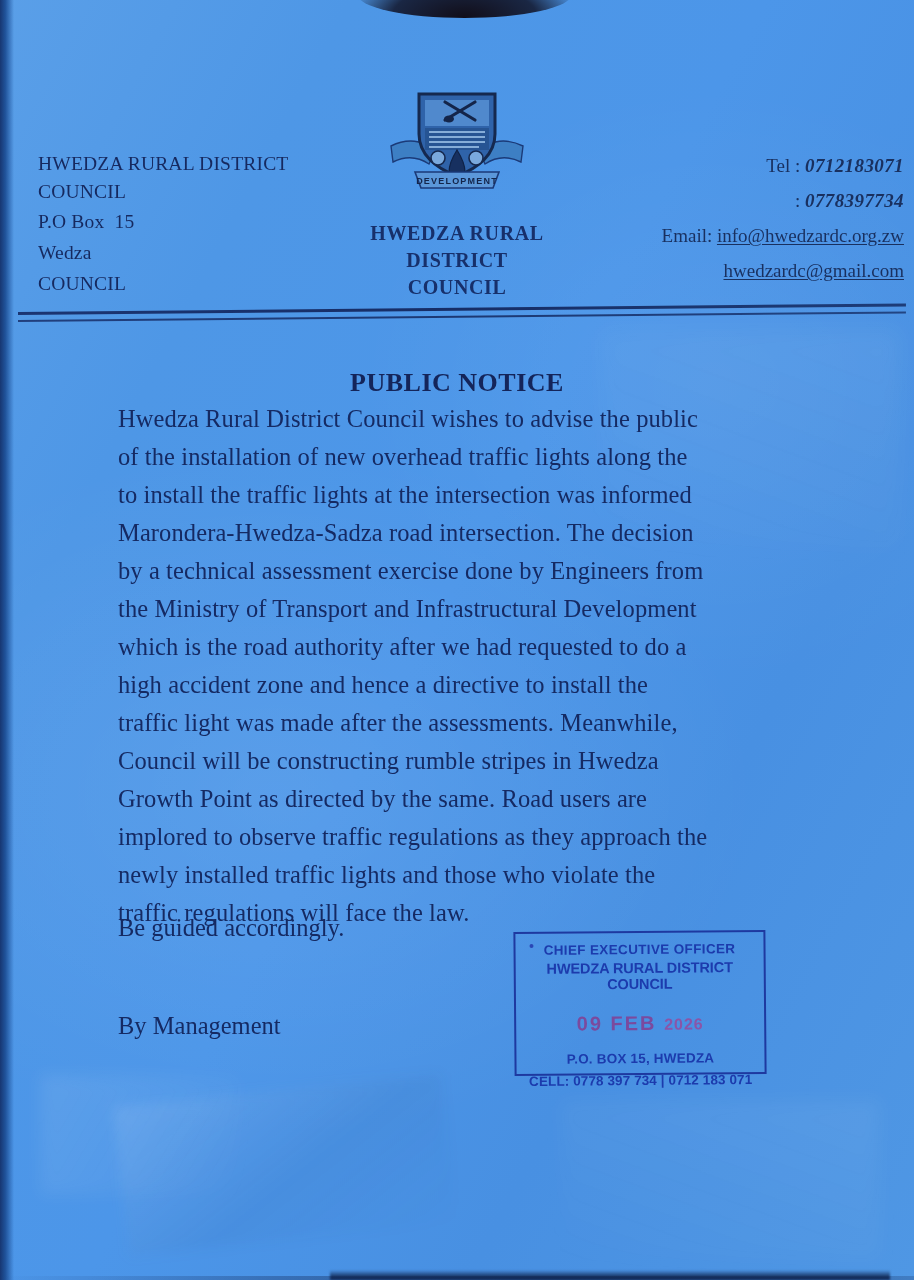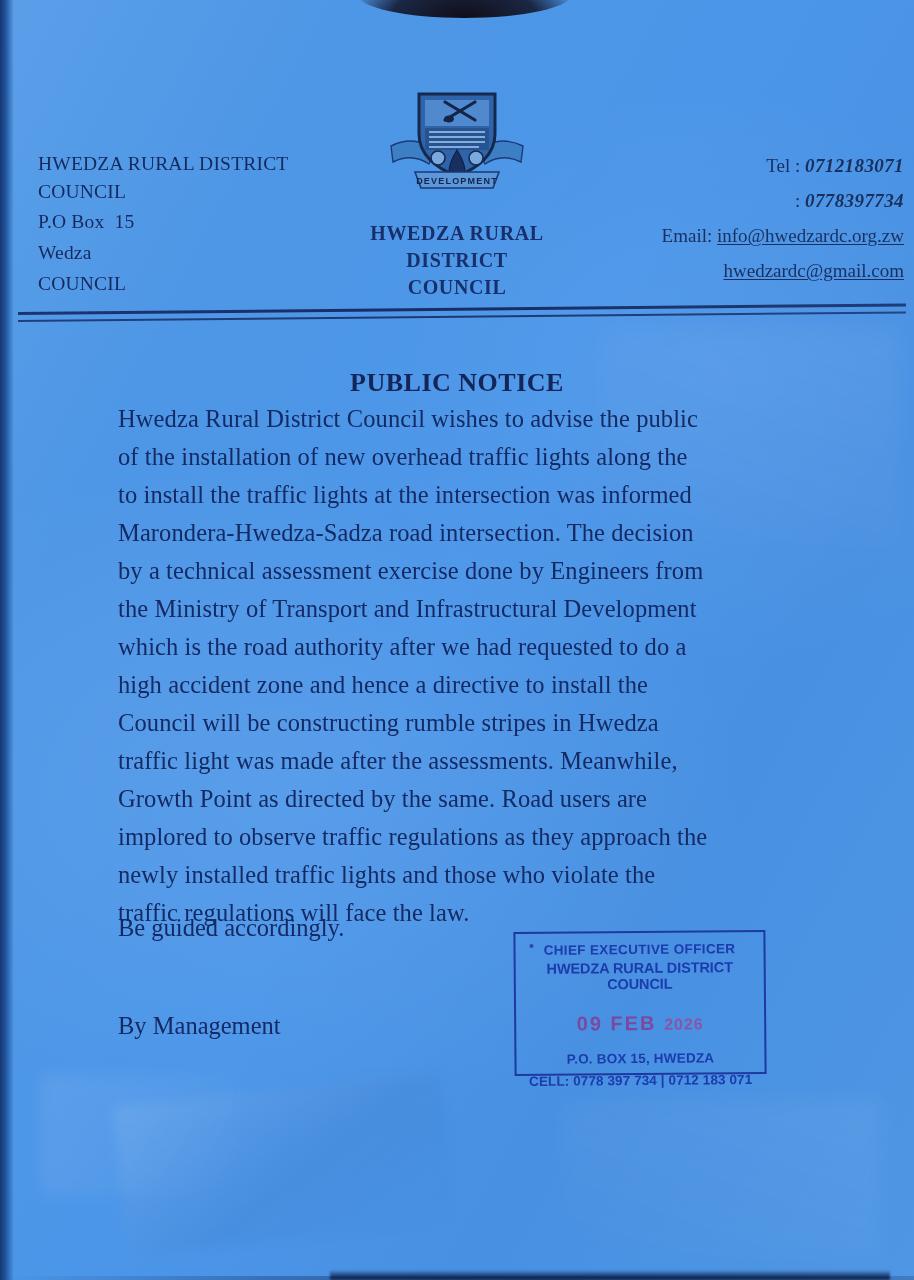--- a/index.html
+++ b/index.html
@@ -220,22 +220,22 @@
 
   <div class="body-text">
     <span class="ln">Hwedza Rural District Council wishes to advise the public</span>
     <span class="ln">of the installation of new overhead traffic lights along the</span>
     <span class="ln">to install the traffic lights at the intersection was informed</span>
     <span class="ln">Marondera-Hwedza-Sadza road intersection. The decision</span>
     <span class="ln">by a technical assessment exercise done by Engineers from</span>
     <span class="ln">the Ministry of Transport and Infrastructural Development</span>
     <span class="ln">which is the road authority after we had requested to do a</span>
     <span class="ln">high accident zone and hence a directive to install the</span>
+    <span class="ln">traffic light was made after the assessments. Meanwhile,</span>
     <span class="ln">Council will be constructing rumble stripes in Hwedza</span>
-    <span class="ln">traffic light was made after the assessments. Meanwhile,</span>
     <span class="ln">Growth Point as directed by the same. Road users are</span>
     <span class="ln">implored to observe traffic regulations as they approach the</span>
     <span class="ln">newly installed traffic lights and those who violate the</span>
     <span class="ln">traffic regulations will face the law.</span>
   </div>
 
   <div class="closing-1">Be guided accordingly.</div>
   <div class="closing-2">By Management</div>
 
   <div class="stamp">

